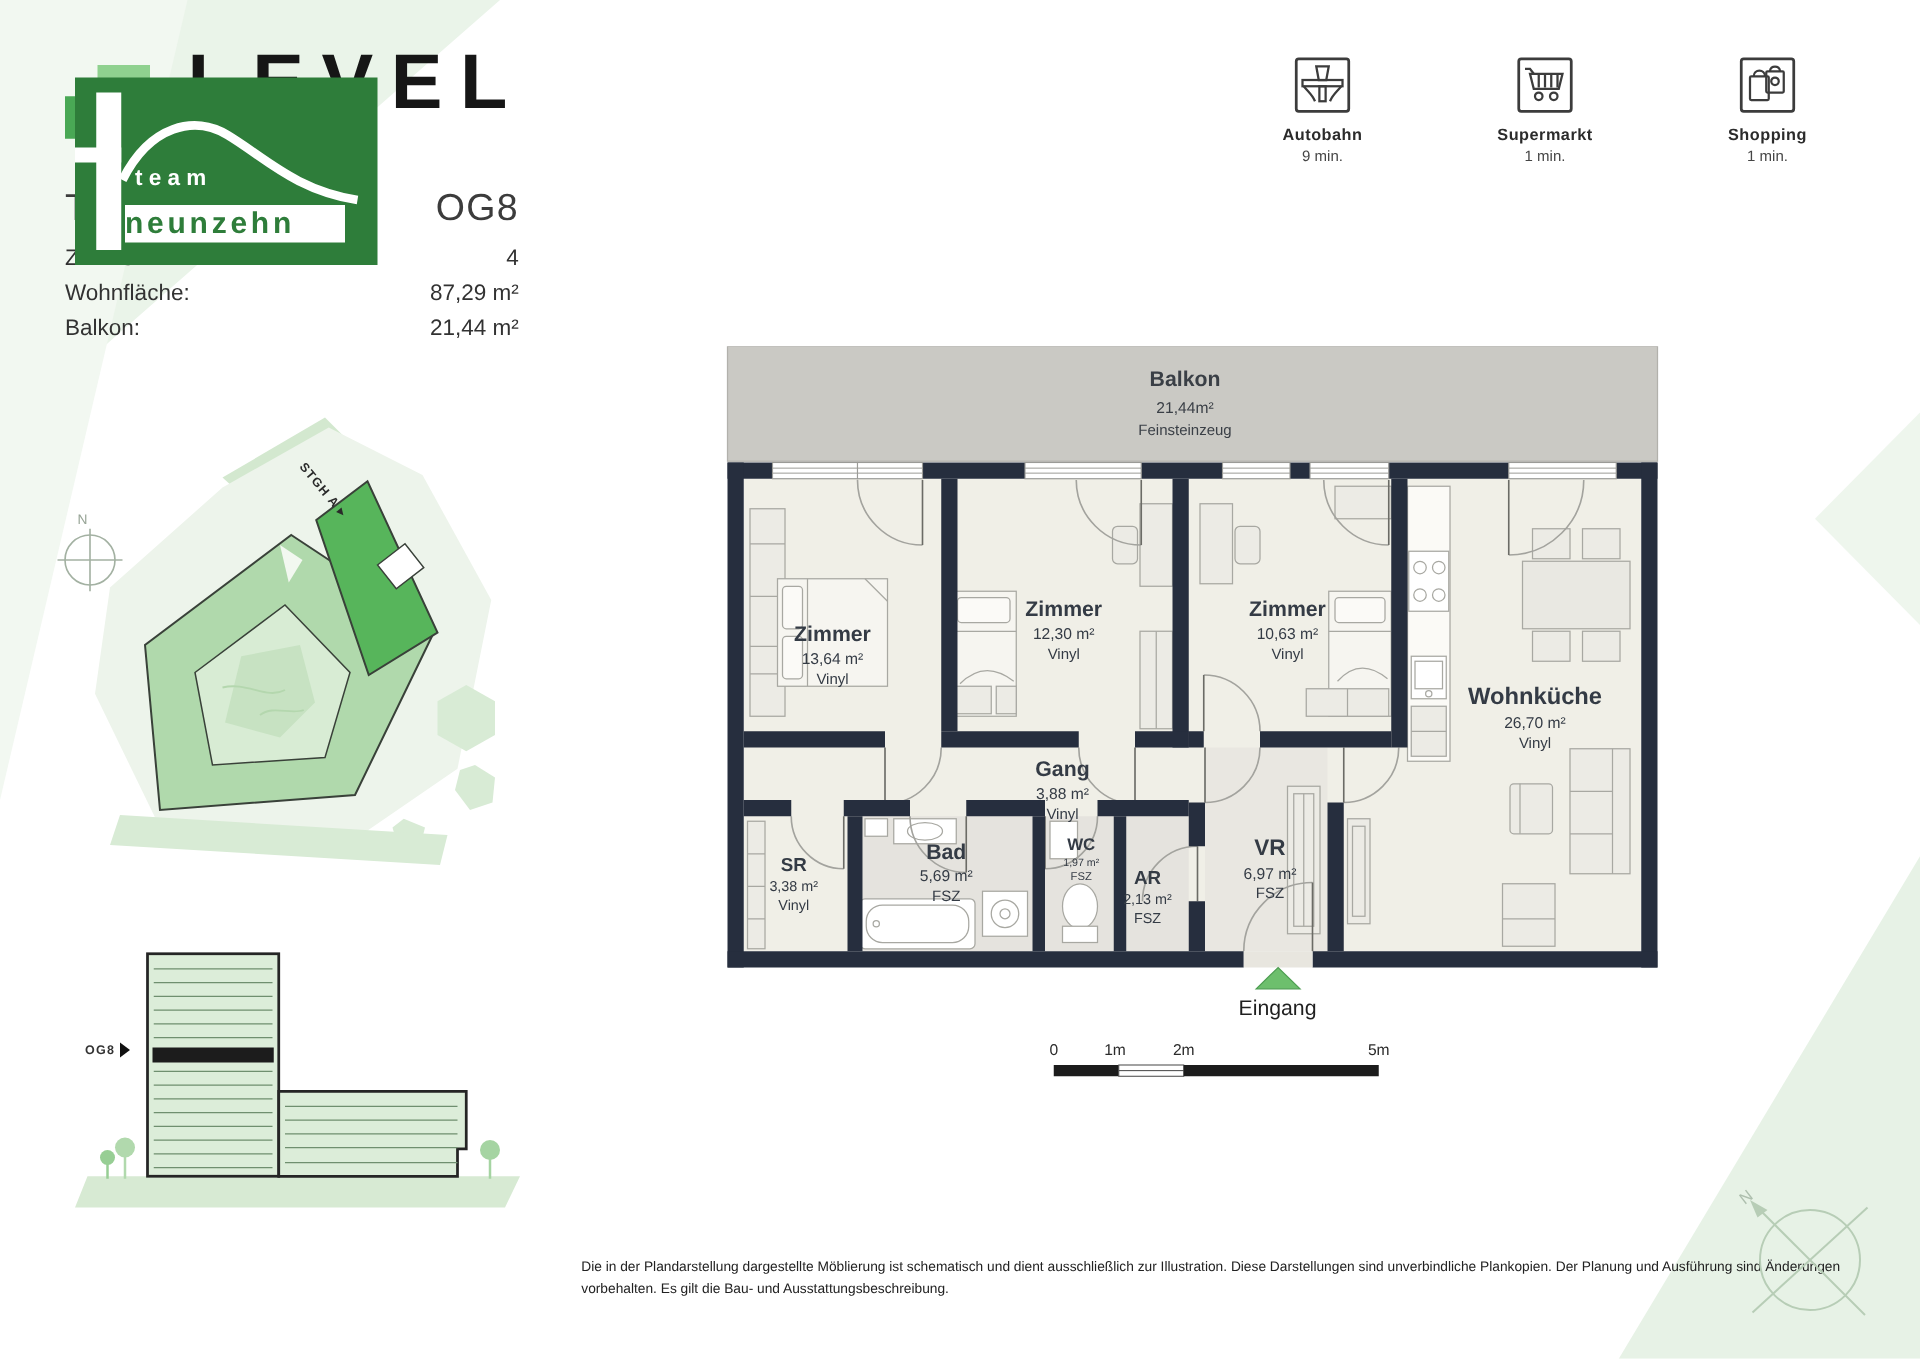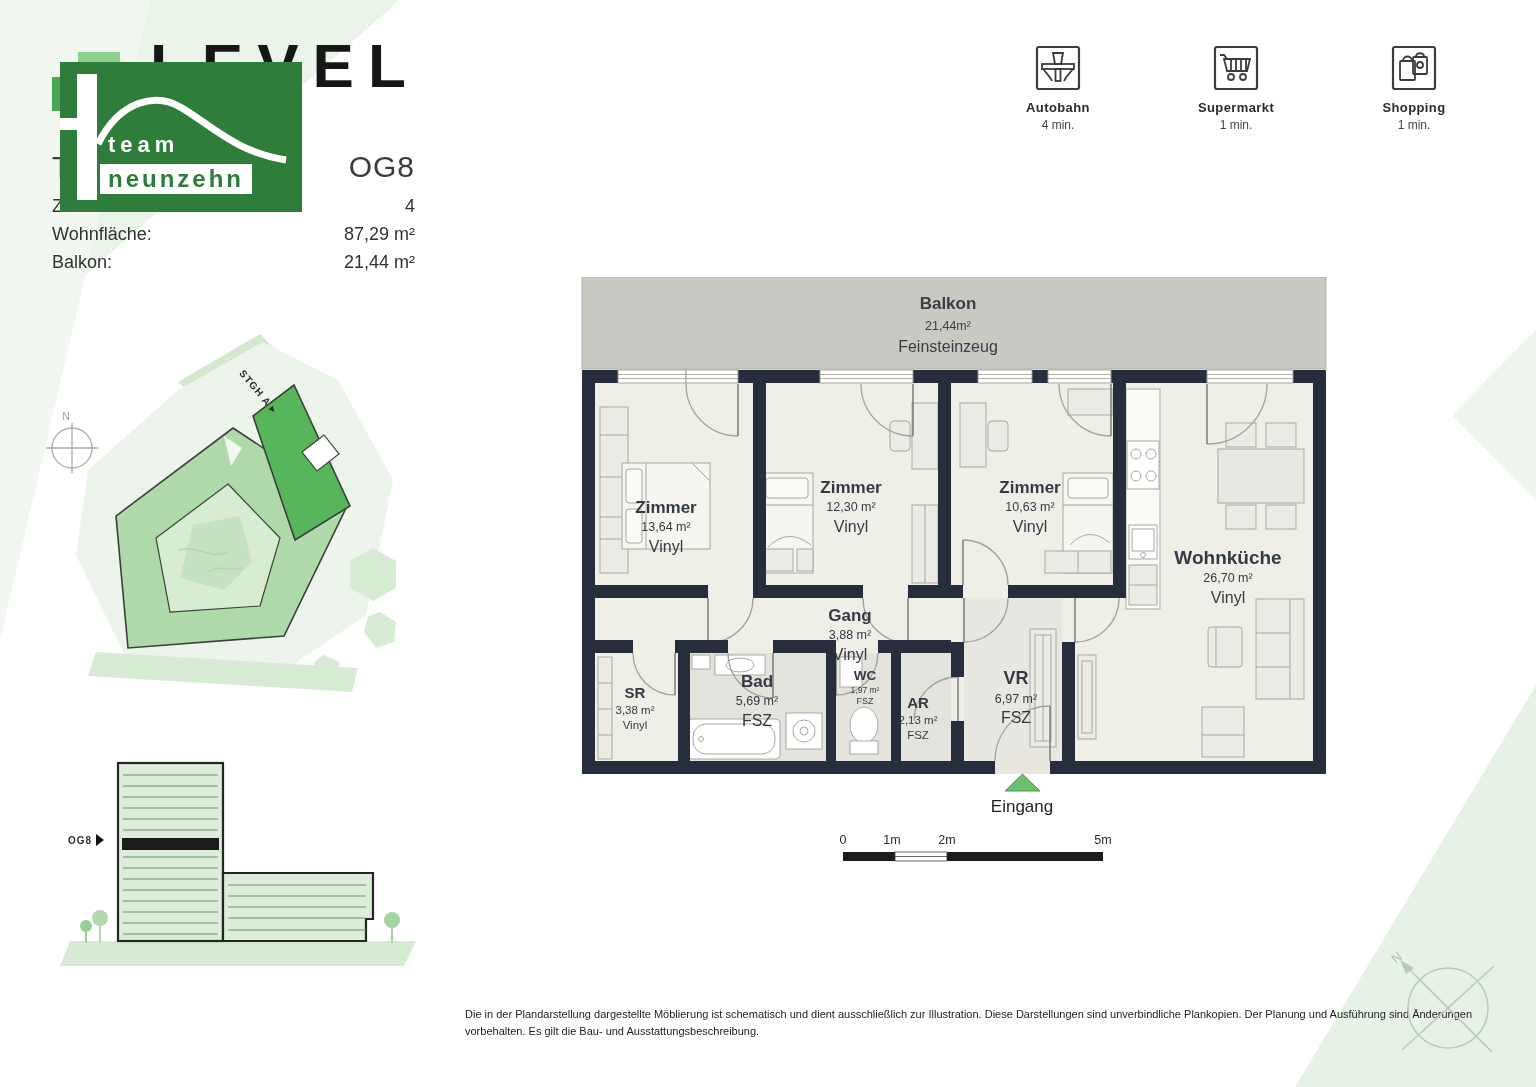--- a/index.html
+++ b/index.html
@@ -7,43 +7,43 @@
        font-family:"Liberation Sans", sans-serif;}
   .abs{position:absolute;}
   
   svg.bg{position:absolute;left:0;top:0;width:1536px;height:1087px;}
   
   .level-word{position:absolute;left:150px;top:30px;font-size:62px;font-weight:800;
               letter-spacing:14px;color:#161616;z-index:0;}
   .logo{position:absolute;left:60px;top:62px;width:242px;height:150px;background:#2e7d3a;z-index:2;}
   .logo .vbar{position:absolute;left:17px;top:12px;width:20px;height:126px;background:#fff;}
   .logo .hbar{position:absolute;left:0;top:56px;width:37px;height:12px;background:#fff;}
-  .logo .band{position:absolute;left:40px;top:102px;width:152px;height:30px;background:#fff;
-              display:flex;align-items:center;justify-content:center;}
-  .logo .team{position:absolute;left:48px;top:70px;color:#fff;font-size:22px;font-weight:700;
+  .logo .band{position:absolute;left:40px;top:102px;width:176px;height:30px;background:#fff;
+              display:flex;align-items:center;justify-content:flex-start;}
+  .logo .team{position:absolute;left:48px;top:70px;color:#fff;font-size:18px;font-weight:700;
               letter-spacing:5px;}
   .logo .nz{color:#2e7d3a;font-size:24px;font-weight:700;letter-spacing:3px;}
   .logo-piece-a{position:absolute;left:78px;top:52px;width:42px;height:11px;background:#8fd18f;z-index:1;}
   .logo-piece-b{position:absolute;left:52px;top:77px;width:9px;height:34px;background:#49a855;z-index:1;}
   .info-row{position:absolute;left:52px;width:363px;display:flex;justify-content:space-between;
             color:#323232;font-size:18px;z-index:1;}
   .info-row.big{font-size:30px;letter-spacing:1px;color:#3c3c3c;font-weight:500;}
   
   .amenities{position:absolute;left:1002px;top:44px;width:468px;display:flex;justify-content:space-between;}
   .amenity{width:112px;text-align:center;}
   .amenity svg{display:block;margin:0 auto;}
   .am-name{font-size:13px;font-weight:700;color:#2b2b2b;letter-spacing:.4px;margin-top:8px;}
   .am-time{font-size:12px;color:#454545;margin-top:3px;}
   
   .plan{position:absolute;left:578px;top:277px;width:752px;height:600px;}
   .room-label{position:absolute;transform:translateX(-50%);text-align:center;color:#343b45;line-height:1.32;margin-top:20px;}
   .room-label span{display:block;}
   .rn{font-size:17px;font-weight:600;}
   .ra{font-size:12.5px;}
-  .rf{font-size:16px;}
+  .rf{font-size:12px;}
   .room-label.lg .rn{font-size:19px;}
   .room-label.sm .rn{font-size:15px;}
   .room-label.sm .ra,.room-label.sm .rf{font-size:11.5px;}
   .room-label.xs .rn{font-size:13.5px;}
   .room-label.xs .ra{font-size:8.5px;}
   .room-label.xs .rf{font-size:9px;}
   .balkon-label{position:absolute;left:370px;top:14px;transform:translateX(-50%);text-align:center;
                 color:#3a3f46;line-height:1.5;}
   .balkon-label span{display:block;}
   .entrance-label{position:absolute;left:444px;top:520px;transform:translateX(-50%);
@@ -114,21 +114,21 @@
   <div class="amenity">
     <svg width="48" height="48" viewBox="0 0 48 48" fill="none" stroke="#3c3c3c" stroke-width="1.8">
       <rect x="3" y="3" width="42" height="42" rx="2" stroke-width="2.2"></rect>
       <path d="M19 9 h10 l-2 11 h-6 Z"></path>
       <rect x="8" y="20" width="32" height="5"></rect>
       <path d="M9 25 C13 30 16 32 18 37"></path>
       <path d="M39 25 C35 30 32 32 30 37"></path>
       <rect x="21.5" y="25" width="5" height="12"></rect>
     </svg>
     <div class="am-name">Autobahn</div>
-    <div class="am-time">4 min.</div>
+    <div class="am-time">9 min.</div>
   </div>
   <div class="amenity">
     <svg width="48" height="48" viewBox="0 0 48 48" fill="none" stroke="#3c3c3c" stroke-width="1.8">
       <rect x="3" y="3" width="42" height="42" rx="2" stroke-width="2.2"></rect>
       <path d="M8 11 h4 l3 4"></path>
       <path d="M12 15 H38 L35 27 H15 Z"></path>
       <path d="M19 16 v10 M24 16 v10 M29 16 v10 M34 16 v10"></path>
       <circle cx="19" cy="33" r="3"></circle>
       <circle cx="31" cy="33" r="3"></circle>
     </svg>

